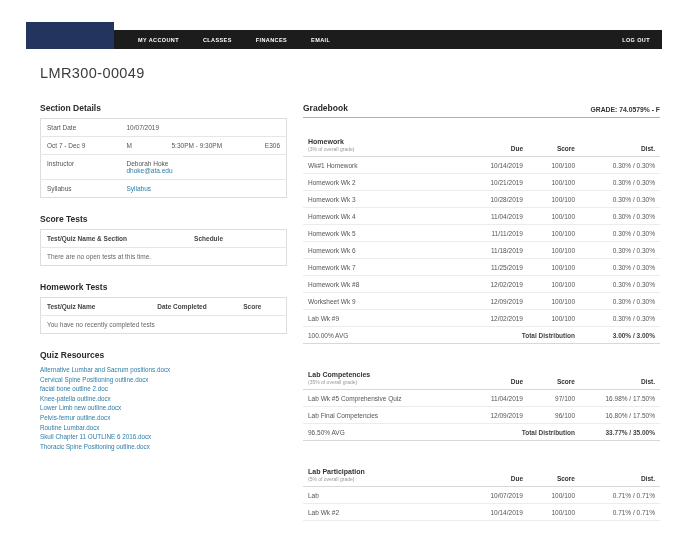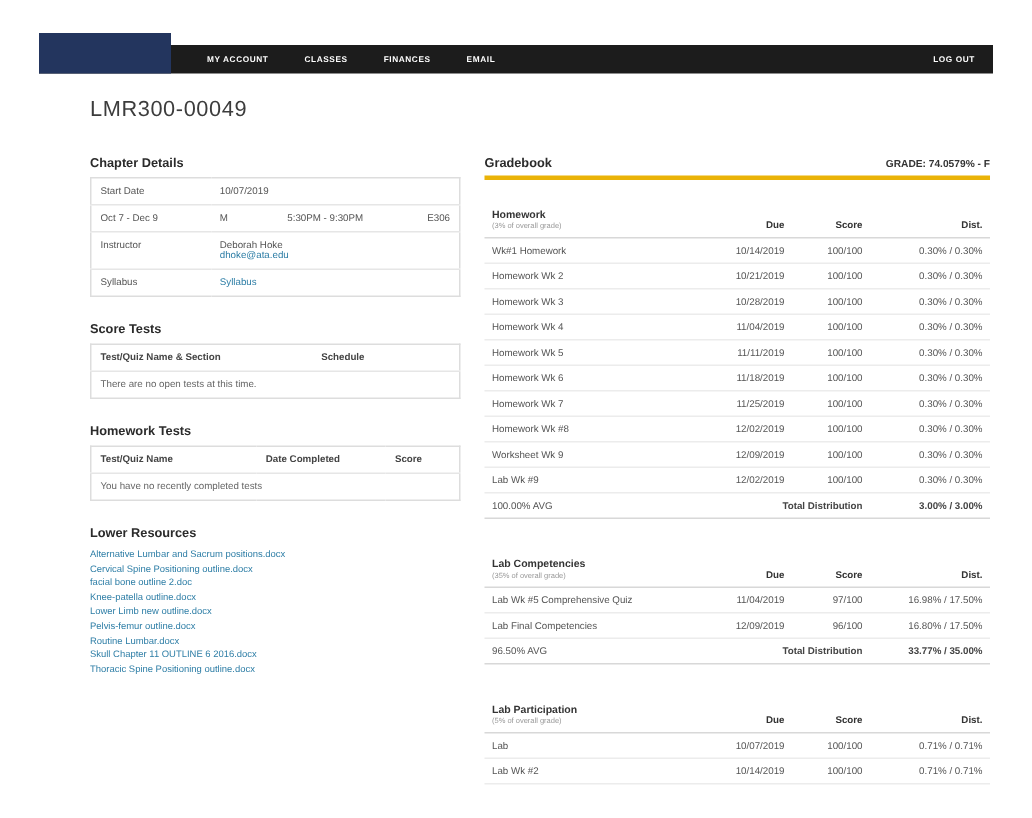--- a/index.html
+++ b/index.html
@@ -31,21 +31,21 @@
     display: flex; gap: 24px;
   }
   .nav-item {
     font-size: 5.5px; font-weight: bold; letter-spacing: 0.4px;
     color: #ffffff; text-decoration: none; cursor: pointer;
     white-space: nowrap;
   }
   .nav-logout { margin-left: auto; margin-right: 12px; }
 
   
-  .content { padding: 16px 28px 0 60px; }
+  .content { padding: 16px 28px 0 40px; }
   .page-title {
     font-size: 14.5px; font-weight: normal; color: #3c3c3c;
     letter-spacing: 0.4px; margin: 0;
   }
   .columns { display: flex; gap: 16px; margin-top: 22px; }
   .left-col  { width: 247px; flex: none; }
   .right-col { flex: 1; min-width: 0; }
 
   .section { margin-bottom: 16px; }
   .section-heading {
@@ -72,21 +72,21 @@
   .resources a {
     display: block;
     font-size: 6.3px; line-height: 9.6px;
     color: #2e7ea6; text-decoration: none; cursor: pointer;
     white-space: nowrap; overflow: hidden;
   }
 
   
   .gb-header {
     display: flex; justify-content: space-between; align-items: flex-end;
-    border-bottom: 3px solid #eab308; padding-bottom: 4px;
+    border-bottom: 1px solid #eab308; padding-bottom: 4px;
   }
   .gb-title { font-size: 8.5px; font-weight: bold; color: #2b2b2b; }
   .gb-grade { font-size: 6.8px; font-weight: bold; color: #333; }
 
   .gb-table {
     width: 100%; border-collapse: collapse;
     font-size: 6.5px; color: #555;
     margin-top: 15px;
   }
   .gb-table .c-due   { width: 62px; }
@@ -120,21 +120,21 @@
 </div>
 
 <div class="content">
   <h1 class="page-title">LMR300-00049</h1>
 
   <div class="columns">
 
     <div class="left-col">
 
       <div class="section">
-        <h2 class="section-heading">Chapter Details</h2>
+        <h2 class="section-heading">Section Details</h2>
         <table class="panel-table">
           <colgroup>
               <col style="width:80px">
               <col style="width:45px">
               <col style="width:82px">
               <col>
             </colgroup>
           <tbody>
               <tr>
             <td>Start Date</td>
@@ -197,21 +197,21 @@
             <td>Score</td>
           </tr>
           <tr>
             <td colspan="3" class="muted">You have no recently completed tests</td>
           </tr>
         </tbody>
           </table>
       </div>
 
       <div class="section">
-        <h2 class="section-heading">Lower Resources</h2>
+        <h2 class="section-heading">Quiz Resources</h2>
         <div class="resources">
 
             <a>Alternative Lumbar and Sacrum positions.docx</a>
 
             <a>Cervical Spine Positioning outline.docx</a>
 
             <a>facial bone outline 2.doc</a>
 
             <a>Knee-patella outline.docx</a>
 

